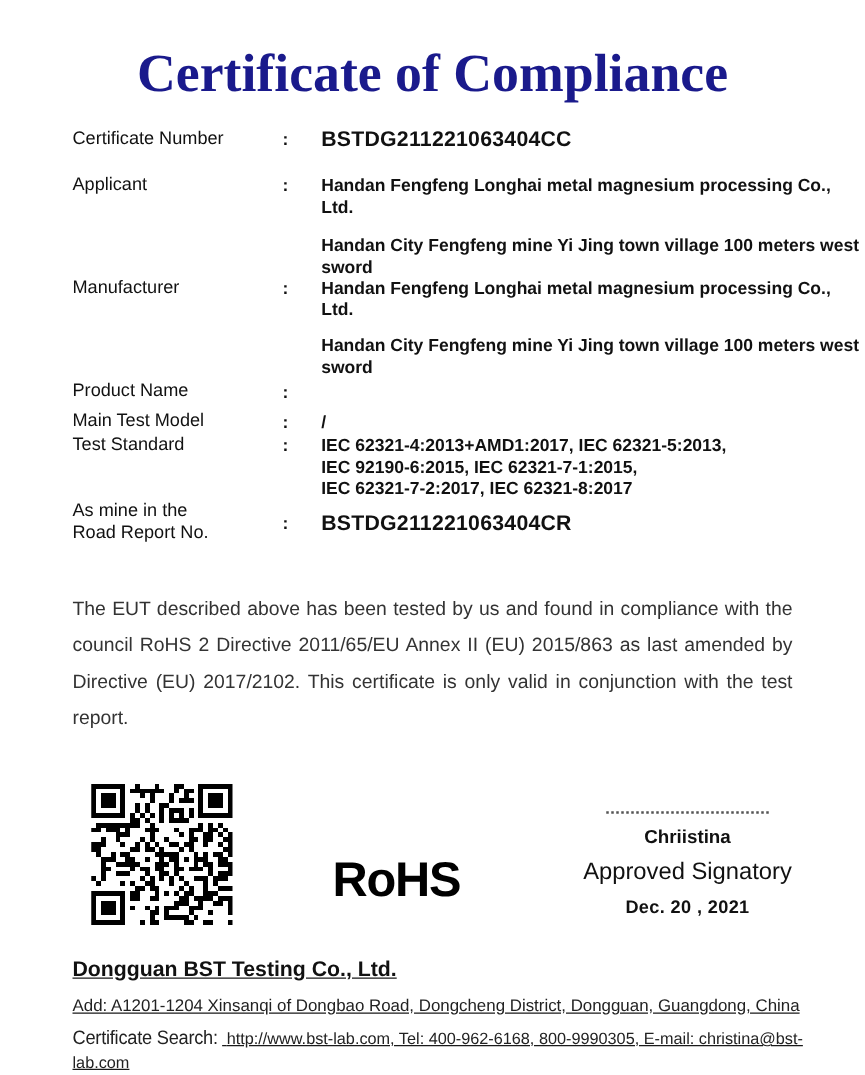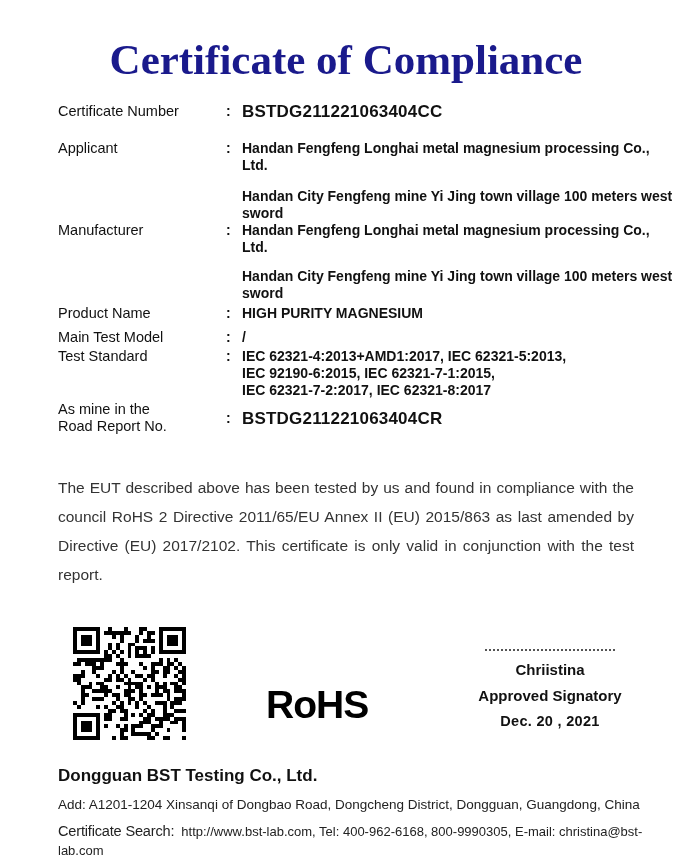--- a/index.html
+++ b/index.html
@@ -40,20 +40,21 @@
     font-weight: bold;
     font-size: 14px;
     line-height: 17px;
     color: #111;
   }
   .val {
     font-weight: bold;
     font-size: 14px;
     line-height: 17px;
     color: #111;
+    margin-left: 15px;
   }
   .val .line { white-space: nowrap; }
   .val-lg {
     font-size: 17px;
     line-height: 17px;
     letter-spacing: 0.2px;
   }
   .mb20 { margin-bottom: 20px; }
   .mb14 { margin-bottom: 14px; }
   .mb12 { margin-bottom: 12px; }
@@ -99,23 +100,23 @@
     width: 200px;
     text-align: center;
   }
   .sig-line {
     width: 130px;
     margin: 0 auto 10px auto;
     border-top: 2px dotted #555;
     height: 0;
   }
   .sig-name { font-weight: bold; font-size: 15px; color: #111; }
-  .sig-role { font-weight: bold; font-size: 15px; color: #111; margin-top: 9px; }
+  .sig-role { font-weight: normal; font-size: 19px; color: #111; margin-top: 9px; }
   .sig-date { font-weight: bold; font-size: 14.5px; color: #111; margin-top: 9px; letter-spacing: 0.3px; }
-  .footer { margin: 13px 30px 0 58px; }
+  .footer { margin: 13px 30px 0 58px; text-decoration: underline; }
   .footer-company { font-weight: bold; font-size: 17px; line-height: 20px; color: #111; }
   .footer-address { font-size: 13.5px; line-height: 17px; margin-top: 10px; color: #222; }
   .footer-search { margin-top: 8px; font-size: 13px; color: #222; line-height: 19px; }
   .footer-search-label {
     display: inline-block;
     font-size: 15.5px;
     transform: scaleX(0.94);
     transform-origin: left center;
     letter-spacing: -0.2px;
     margin-right: -4px;
@@ -168,21 +169,20 @@
       <div class="colon"></div>
       <div class="val">
         <div class="line">Handan City Fengfeng mine Yi Jing town village 100 meters west</div>
         <div class="line">sword</div>
       </div>
     </div>
 
     <div class="row mb7">
       <div class="lbl">Product Name</div>
       <div class="colon">:</div>
-      <div class="val">HIGH PURITY MAGNESIUM</div>
     </div>
 
     <div class="row mb2">
       <div class="lbl">Main Test Model</div>
       <div class="colon">:</div>
       <div class="val">/</div>
     </div>
 
     <div class="row mb2">
       <div class="lbl">Test Standard</div>

